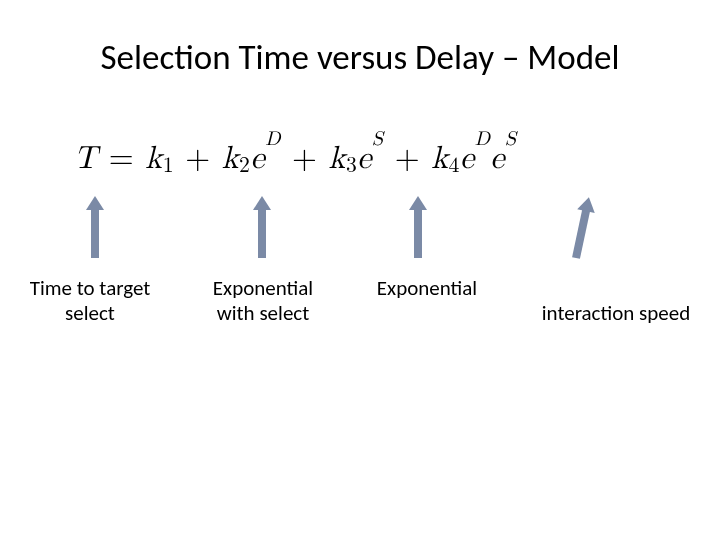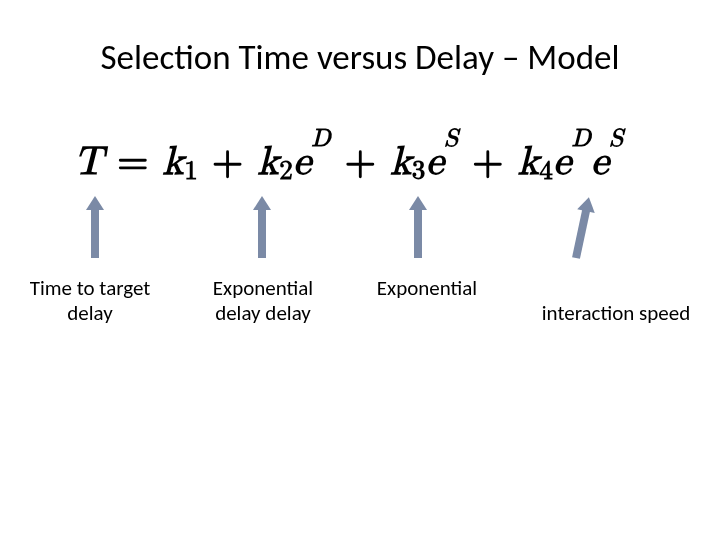--- a/index.html
+++ b/index.html
@@ -8,24 +8,23 @@
   .title { position: absolute; top: 28px; left: 0; right: 0; text-align: center; font-size: 35px; font-weight: 400; }
   .equation-wrap {
     position: absolute;
     top: 130px;
     left: 74px;
     width: 560px;
     background: #ffffff;
   }
   .equation {
     font-family: "Latin Modern Math", "Cambria Math", "STIX Two Math", Georgia, serif;
-    font-size: 40px;
+    font-size: 32px;
     white-space: nowrap;
     letter-spacing: 0.5px;
-    font-weight: bold;
   }
   .equation .it { font-style: italic; }
   .equation sup { font-size: 0.62em; position: relative; top: -0.55em; font-style: italic; }
   .equation .sub { font-size: 0.68em; position: relative; top: 0.18em; }
   .arrows { position: absolute; top: 190px; left: 0; width: 720px; height: 70px; }
   .arrow {
     position: absolute;
     width: 8px;
     background: #7b8aa6;
   }
@@ -66,25 +65,25 @@
   <div class="arrows">
     <div class="arrow a1"></div>
     <div class="arrow a2"></div>
     <div class="arrow a3"></div>
     <div class="arrow a4"></div>
   </div>
 
   <div class="labels">
     <div class="label l1">
       <span>Time to target</span><br>
-      <span>delay</span>
+      <span>select</span>
     </div>
     <div class="label l2">
       <span>Exponential</span><br>
-      <span>delay delay</span>
+      <span>with select</span>
     </div>
     <div class="label l3">
       <span>Exponential</span><br>
     </div>
     <div class="label l4">
       <br>
       <span>interaction speed</span>
     </div>
   </div>
 

